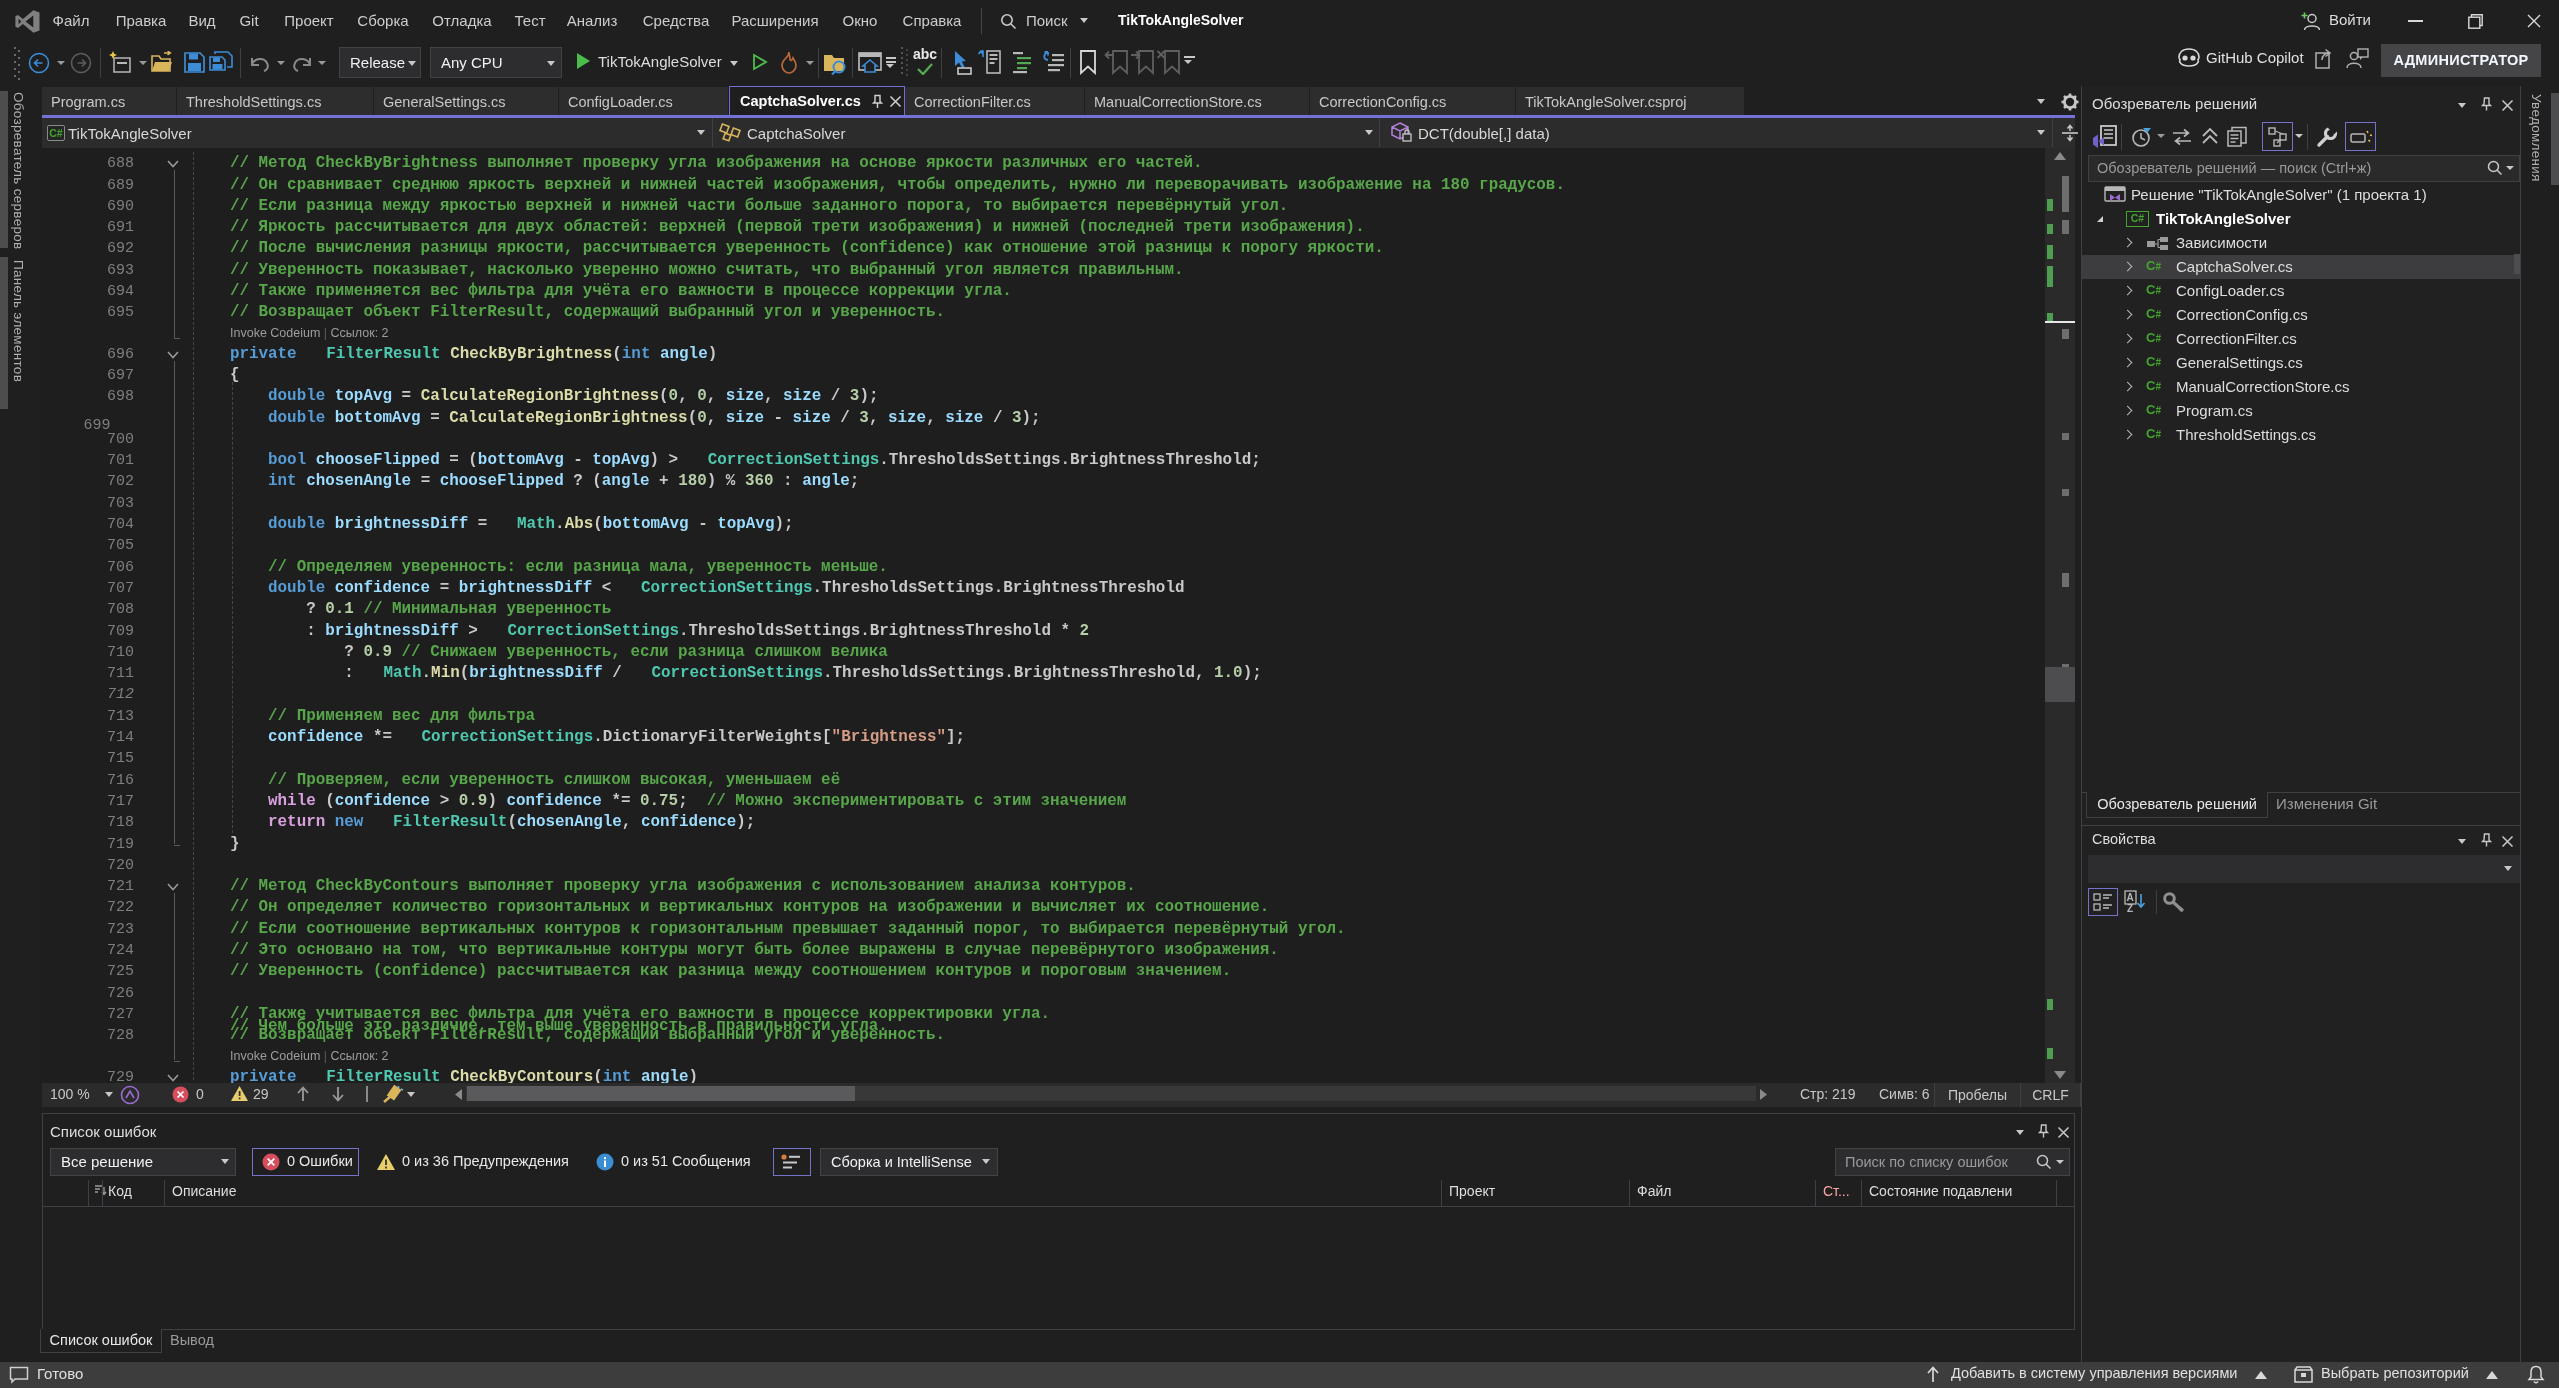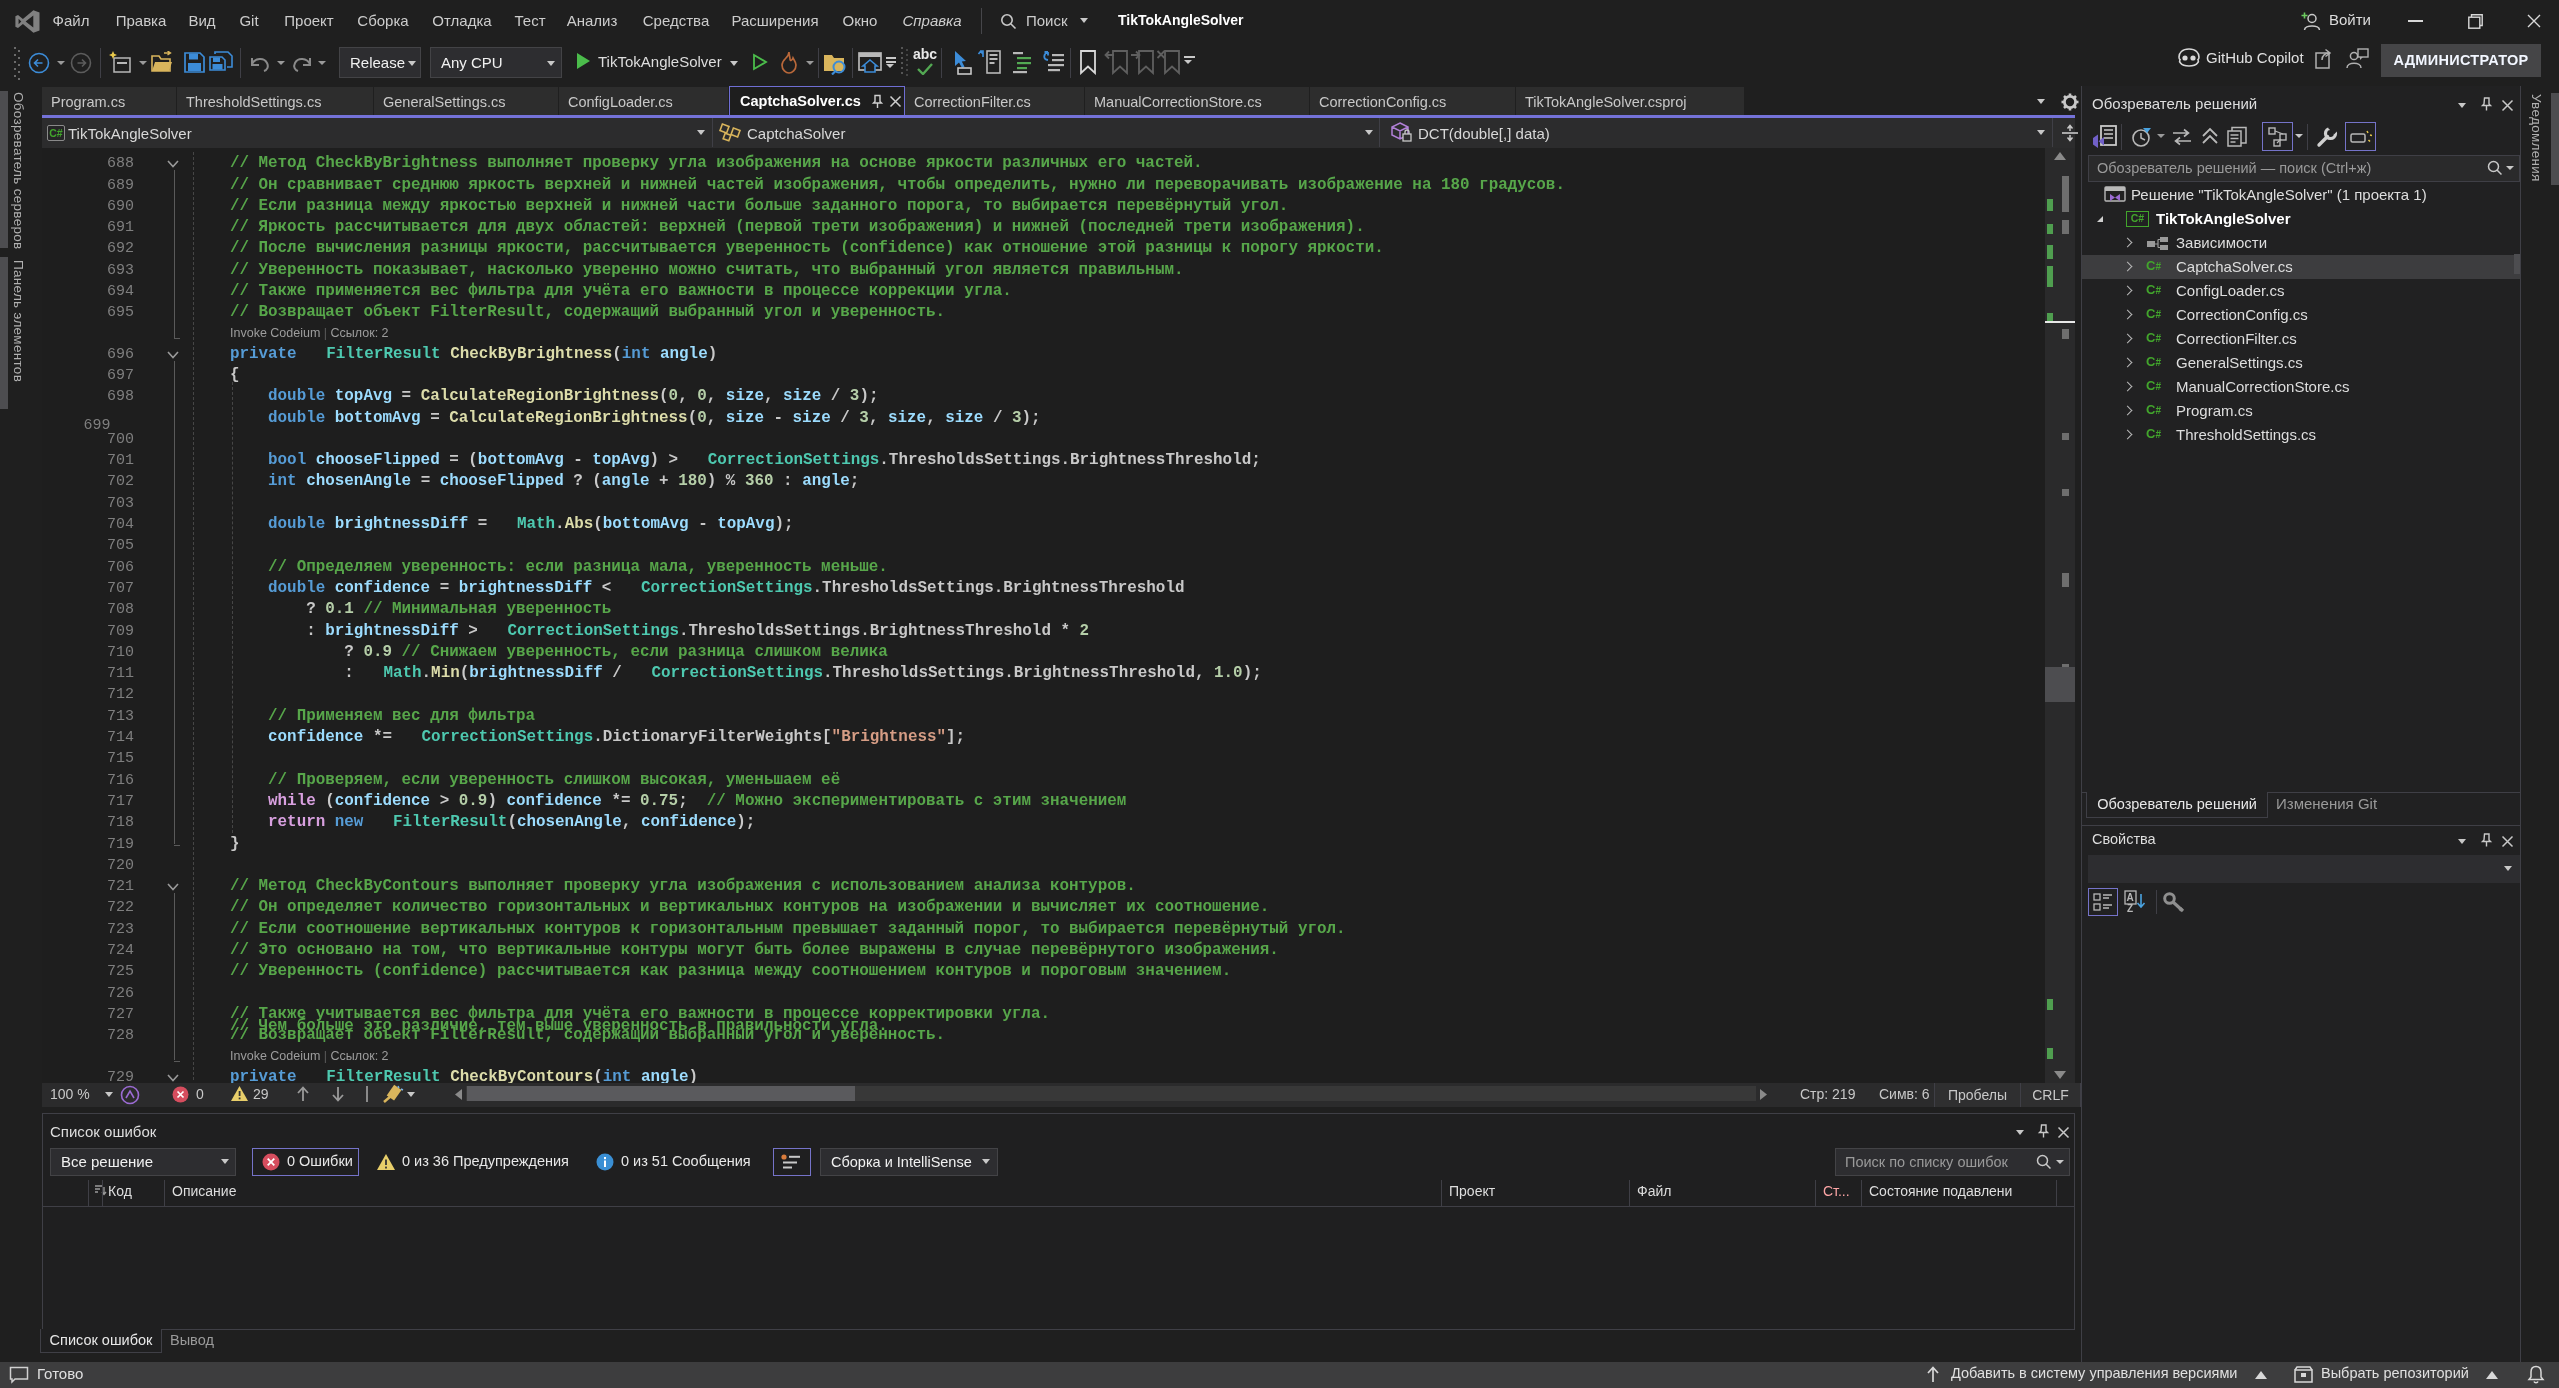--- a/index.html
+++ b/index.html
@@ -21,21 +21,21 @@
 <div class="abs" style="left:202px;top:12px;transform:translateX(-50%);font-size:15px;color:#cccccc;font-weight:normal;white-space:nowrap;">Вид</div>
 <div class="abs" style="left:249px;top:12px;transform:translateX(-50%);font-size:15px;color:#cccccc;font-weight:normal;white-space:nowrap;">Git</div>
 <div class="abs" style="left:309px;top:12px;transform:translateX(-50%);font-size:15px;color:#cccccc;font-weight:normal;white-space:nowrap;">Проект</div>
 <div class="abs" style="left:383px;top:12px;transform:translateX(-50%);font-size:15px;color:#cccccc;font-weight:normal;white-space:nowrap;">Сборка</div>
 <div class="abs" style="left:462px;top:12px;transform:translateX(-50%);font-size:15px;color:#cccccc;font-weight:normal;white-space:nowrap;">Отладка</div>
 <div class="abs" style="left:530px;top:12px;transform:translateX(-50%);font-size:15px;color:#cccccc;font-weight:normal;white-space:nowrap;">Тест</div>
 <div class="abs" style="left:592px;top:12px;transform:translateX(-50%);font-size:15px;color:#cccccc;font-weight:normal;white-space:nowrap;">Анализ</div>
 <div class="abs" style="left:676px;top:12px;transform:translateX(-50%);font-size:15px;color:#cccccc;font-weight:normal;white-space:nowrap;">Средства</div>
 <div class="abs" style="left:775px;top:12px;transform:translateX(-50%);font-size:15px;color:#cccccc;font-weight:normal;white-space:nowrap;">Расширения</div>
 <div class="abs" style="left:860px;top:12px;transform:translateX(-50%);font-size:15px;color:#cccccc;font-weight:normal;white-space:nowrap;">Окно</div>
-<div class="abs" style="left:932px;top:12px;transform:translateX(-50%);font-size:15px;color:#cccccc;font-weight:normal;white-space:nowrap;font-style:italic;">Справка</div>
+<div class="abs" style="left:932px;top:12px;transform:translateX(-50%);font-size:15px;color:#cccccc;font-weight:normal;white-space:nowrap;">Справка</div>
 <div class="abs" style="left:981px;top:8px;width:1px;height:26px;background:#46464a;"></div>
 <svg class="abs" style="left:1000px;top:13px;" width="17" height="17" viewBox="0 0 17 17">
     <circle cx="7" cy="7" r="5.2" fill="none" stroke="#c8c8c8" stroke-width="1.6"></circle>
     <line x1="11" y1="11" x2="15.5" y2="15.5" stroke="#c8c8c8" stroke-width="1.6"></line>
   </svg>
 <div class="abs" style="left:1026px;top:12px;font-size:15px;color:#cccccc;font-weight:normal;white-space:nowrap;">Поиск</div>
 <div class="abs" style="left:1080px;top:18px;width:0;height:0;border-left:4.5px solid transparent;border-right:4.5px solid transparent;border-top:5.0px solid #c8c8c8;"></div>
 <div class="abs" style="left:1118px;top:12px;font-size:14px;color:#ffffff;font-weight:bold;white-space:nowrap;">TikTokAngleSolver</div>
 <svg class="abs" style="left:2301px;top:11px;" width="20" height="20" viewBox="0 0 20 20">
     <circle cx="11" cy="7.5" r="4" fill="none" stroke="#c8c8c8" stroke-width="1.5"></circle>
@@ -317,21 +317,21 @@
 <div class="ln" style="top:577.9px;">707</div>
 <div class="codeline" style="top:577.9px;">            <span class="k">double </span><span class="v">confidence </span><span class="o">= </span><span class="v">brightnessDiff </span><span class="o">&lt; </span><span class="ty">CorrectionSettings</span><span class="o">.ThresholdsSettings.BrightnessThreshold</span></div>
 <div class="ln" style="top:599.2px;">708</div>
 <div class="codeline" style="top:599.2px;">                <span class="o">? </span><span class="n">0.1 </span><span class="cm">// Минимальная уверенность</span></div>
 <div class="ln" style="top:620.5px;">709</div>
 <div class="codeline" style="top:620.5px;">                <span class="o">: </span><span class="v">brightnessDiff </span><span class="o">&gt; </span><span class="ty">CorrectionSettings</span><span class="o">.ThresholdsSettings.BrightnessThreshold </span><span class="o">* </span><span class="n">2</span></div>
 <div class="ln" style="top:641.8px;">710</div>
 <div class="codeline" style="top:641.8px;">                    <span class="o">? </span><span class="n">0.9 </span><span class="cm">// Снижаем уверенность, если разница слишком велика</span></div>
 <div class="ln" style="top:663.1px;">711</div>
 <div class="codeline" style="top:663.1px;">                    <span class="o">: </span><span class="ty">Math</span><span class="o">.</span><span class="m">Min</span><span class="o">(</span><span class="v">brightnessDiff </span><span class="o">/ </span><span class="ty">CorrectionSettings</span><span class="o">.ThresholdsSettings.BrightnessThreshold, </span><span class="n">1.0</span><span class="o">);</span></div>
-<div class="ln" style="top:684.4px;">712</div>
+<div class="ln" style="top:684.4px;font-style:italic;">712</div>
 <div class="ln" style="top:705.7px;">713</div>
 <div class="codeline" style="top:705.7px;">            <span class="cm">// Применяем вес для фильтра</span></div>
 <div class="ln" style="top:727.0px;">714</div>
 <div class="codeline" style="top:727.0px;">            <span class="v">confidence </span><span class="o">*= </span><span class="ty">CorrectionSettings</span><span class="o">.DictionaryFilterWeights[</span><span class="s">"Brightness"</span><span class="o">];</span></div>
 <div class="ln" style="top:748.3px;">715</div>
 <div class="ln" style="top:769.6px;">716</div>
 <div class="codeline" style="top:769.6px;">            <span class="cm">// Проверяем, если уверенность слишком высокая, уменьшаем её</span></div>
 <div class="ln" style="top:790.9px;">717</div>
 <div class="codeline" style="top:790.9px;">            <span class="c">while </span><span class="o">(</span><span class="v">confidence </span><span class="o">&gt; </span><span class="n">0.9</span><span class="o">) </span><span class="v">confidence </span><span class="o">*= </span><span class="n">0.75</span><span class="o">;  </span><span class="cm">// Можно экспериментировать с этим значением</span></div>
 <div class="ln" style="top:812.2px;">718</div>

